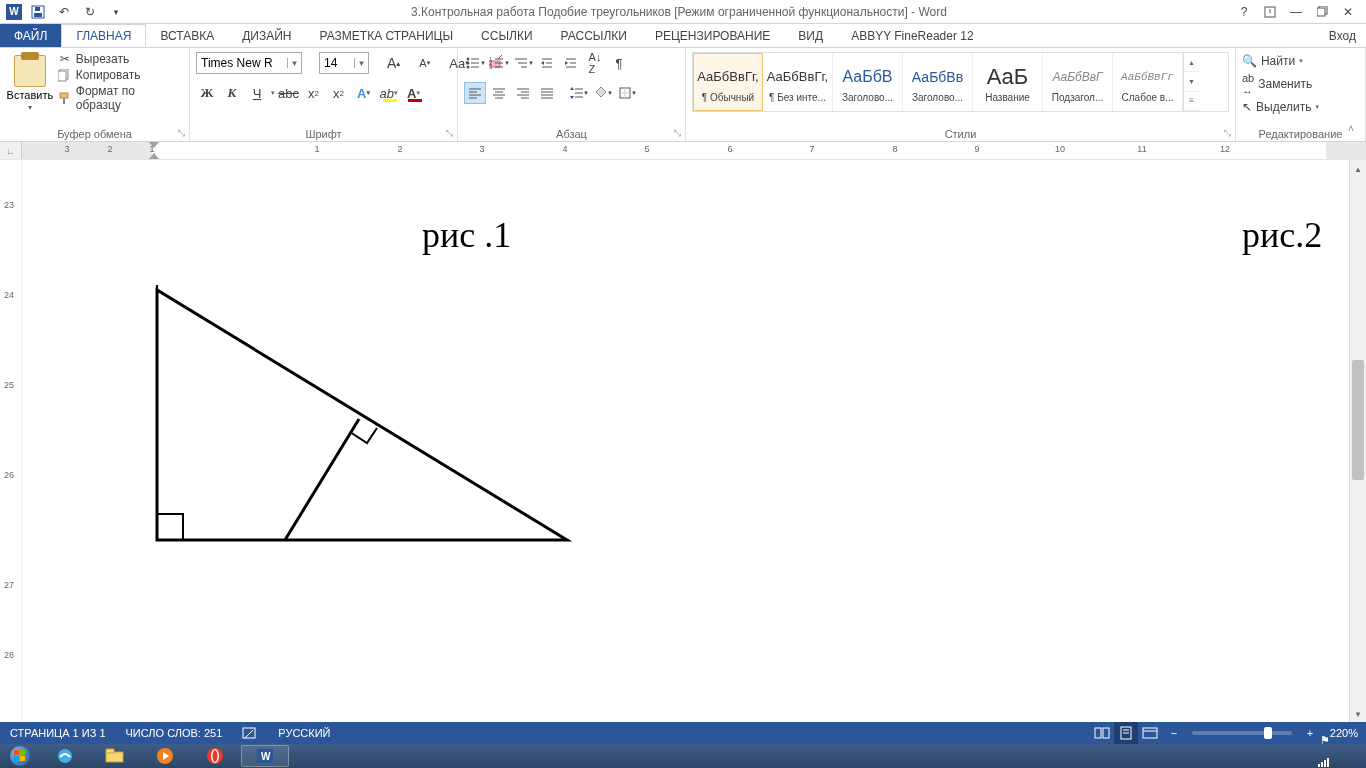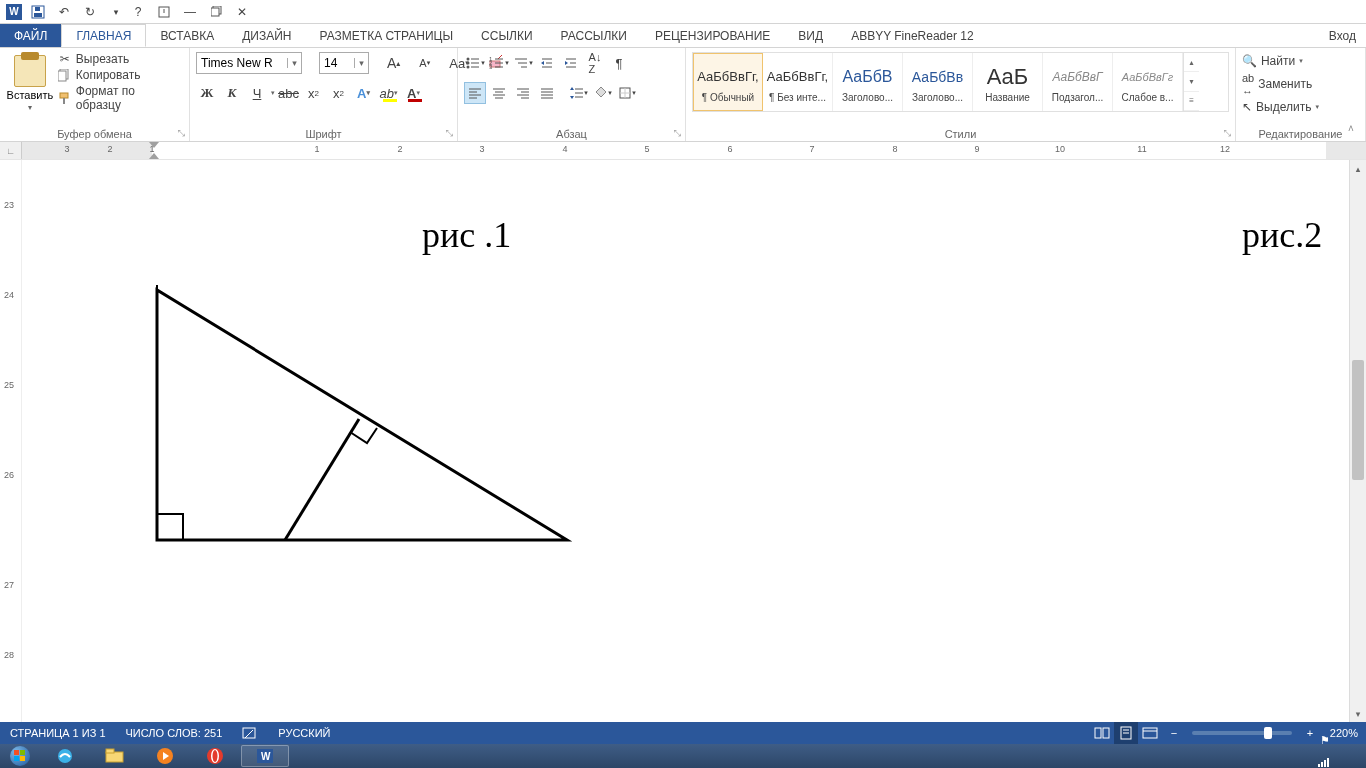--- a/index.html
+++ b/index.html
@@ -60,21 +60,21 @@
 
 
 .styles-grp { flex:1; }
 .styles-gallery { display:flex; height:60px; border:1px solid #e0e0e0; }
 .style-item { width:70px; border-right:1px solid #eee; display:flex; flex-direction:column; align-items:center; justify-content:center; cursor:pointer; overflow:hidden; }
 .style-preview { font-size:13px; color:#333; height:30px; display:flex; align-items:center; }
 .style-preview.h1 { color:#2b579a; font-size:16px; }
 .style-preview.h2 { color:#2b579a; font-size:14px; }
 .style-preview.title { font-size:22px; font-weight:300; }
 .style-preview.sub { color:#888; font-style:italic; font-size:12px; }
-.style-preview.weak { color:#888; font-style:italic; font-size:11px; }
+.style-preview.weak { color:#888; font-style:italic; font-size:11px;font-family:Liberation Mono, monospace; }
 .style-name { font-size:10px; color:#444; white-space:nowrap; overflow:hidden; max-width:66px;text-align:center; }
 .style-item.selected { border:1px solid #f0c36d; background:#fdf5e6; }
 .gallery-ctrl { width:16px; display:flex; flex-direction:column; border-left:1px solid #e0e0e0; }
 .gallery-ctrl div { flex:1; display:flex; align-items:center; justify-content:center; font-size:8px; color:#666; border-bottom:1px solid #eee; cursor:pointer; }
 
 
 .edit-grp { width: 130px; }
 .edit-item { display:flex; align-items:center; gap:4px; font-size:12px; color:#444; cursor:pointer; padding:2px 0; }
 
 
@@ -127,20 +127,21 @@
         <svg width="14" height="14">
           <rect x="1" y="1" width="12" height="12" fill="none" stroke="#2b579a"></rect>
           <rect x="3" y="8" width="8" height="4" fill="#2b579a"></rect>
           <rect x="4" y="2" width="5" height="4" fill="#2b579a"></rect>
         </svg>
       </span>
     <span class="qat-btn">↶</span>
     <span class="qat-btn">↻</span>
     <span class="qat-btn" style="font-size:9px;">▾</span>
   </div>
+  <div class="titlebar-center">3.Контрольная работа Подобие треугольников [Режим ограниченной функциональности] - Word</div>
   <div class="titlebar-right">
     <span class="win-btn">?</span>
     <span class="win-btn">
         <svg width="12" height="12">
           <rect x="1" y="1" width="10" height="10" fill="none" stroke="#555"></rect>
           <line x1="6" y1="3" x2="6" y2="7" stroke="#555"></line>
         </svg>
       </span>
     <span class="win-btn">―</span>
     <span class="win-btn">

